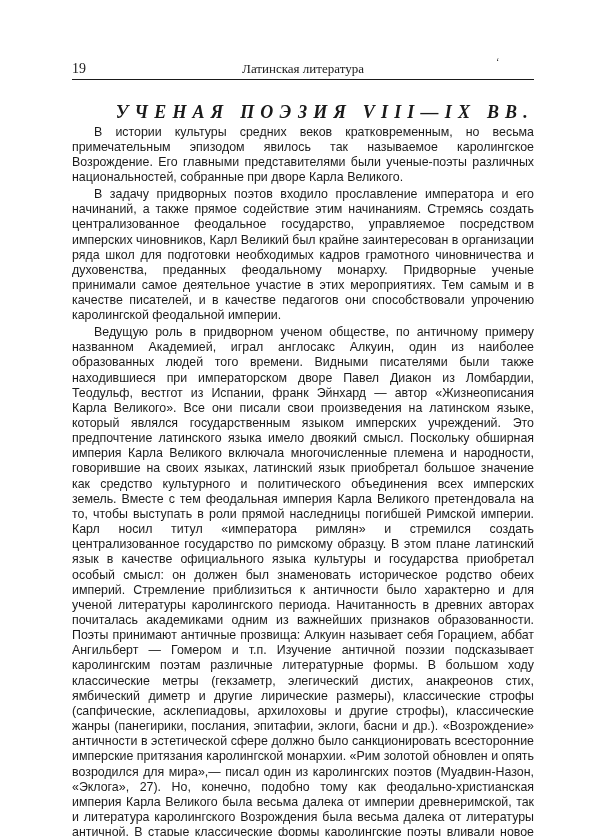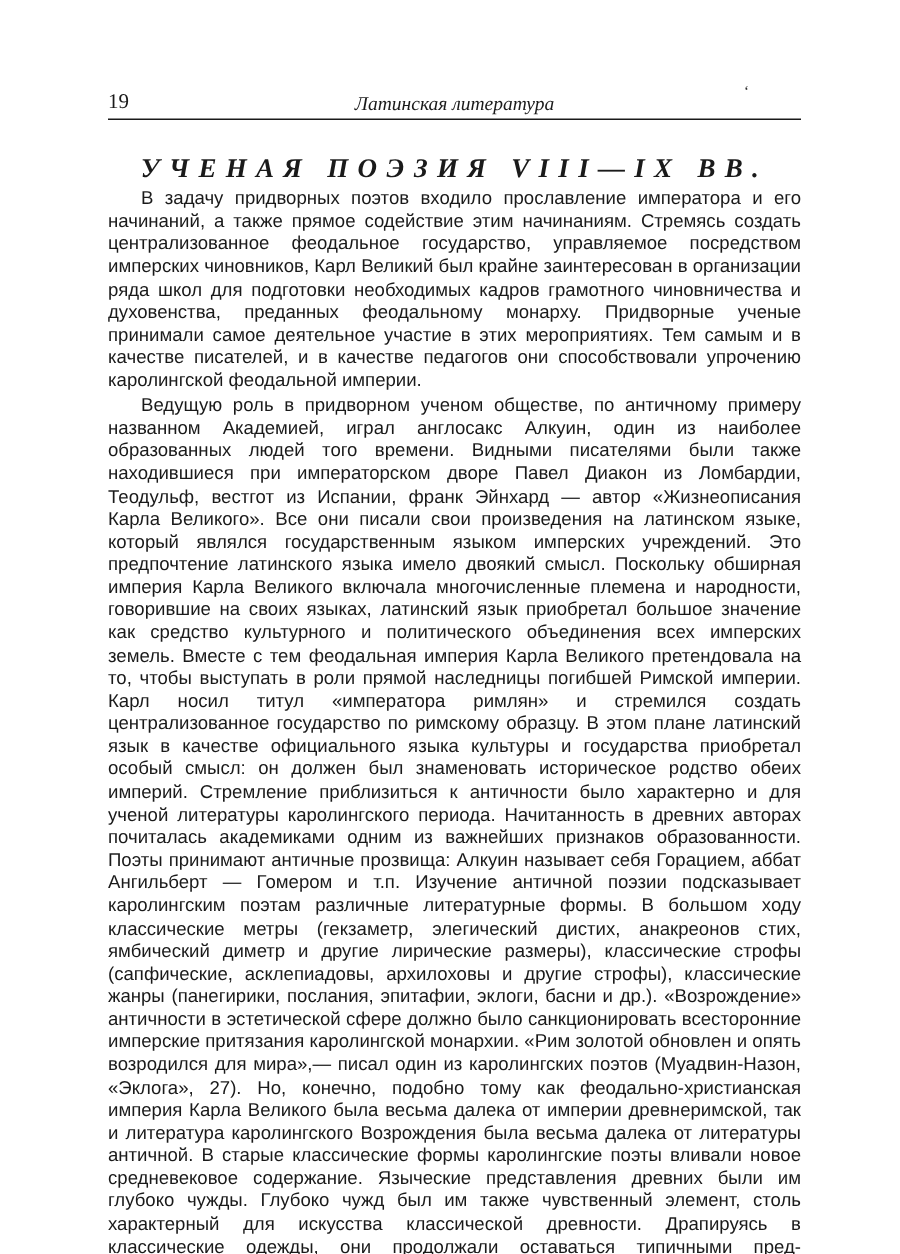--- a/index.html
+++ b/index.html
@@ -34,21 +34,20 @@
     top: 0;
     font-size: 14px;
     line-height: 18px;
   }
   .running-title {
     position: absolute;
     left: 0;
     width: 462px;
     top: 0;
     text-align: center;
-    font-style: italic;
     font-size: 13px;
     line-height: 18px;
   }
   .speck {
     position: absolute;
     left: 424px;
     top: -3px;
     font-size: 10px;
     line-height: 10px;
   }
@@ -58,21 +57,21 @@
     left: 0;
     width: 462px;
     height: 0;
     border-top: 1.3px solid #1a1a1a;
   }
   .chapter-title {
     position: absolute;
     top: 88px;
     left: 0;
     width: 462px;
-    text-align: center;
+    text-align: right;
     font-weight: bold;
     font-style: italic;
     font-size: 18px;
     line-height: 24px;
     letter-spacing: 6.2px;
     white-space: nowrap;
   }
   .body-text {
     position: absolute;
     top: 125px;
@@ -96,16 +95,17 @@
   <div class="running-head">
     <span class="page-number">19</span>
     <span class="running-title">Латинская литература</span>
     <span class="speck">‘</span>
   </div>
   <div class="rule"></div>
 
   <h1 class="chapter-title">УЧЕНАЯ ПОЭЗИЯ VIII—IX ВВ.</h1>
 
   <div class="body-text">
+    <p>В истории культуры средних веков кратковременным, но весьма примечательным эпизодом явилось так называемое каролингское Возрождение. Его главными представи­телями были ученые-поэты различных национальностей, собранные при дворе Карла Ве­ликого.</p>
     <p>В задачу придворных поэтов входило прославление императора и его начинаний, а также прямое содействие этим начинаниям. Стремясь создать централизованное фео­дальное государство, управляемое посредством имперских чиновников, Карл Великий был крайне заинтересован в организации ряда школ для подготовки необходимых кадров грамотного чиновничества и духовенства, преданных феодальному монарху. Придворные ученые принимали самое деятельное участие в этих мероприятиях. Тем самым и в качест­ве писателей, и в качестве педагогов они способствовали упрочению каролингской фео­дальной империи.</p>
     <p>Ведущую роль в придворном ученом обществе, по античному примеру названном Академией, играл англосакс Алкуин, один из наиболее образованных людей того времени. Видными писателями были также находившиеся при императорском дворе Павел Диакон из Ломбардии, Теодульф, вестгот из Испании, франк Эйнхард — автор «Жизнеописания Карла Великого». Все они писали свои произведения на латинском языке, который яв­лялся государственным языком имперских учреждений. Это предпочтение латинского языка имело двоякий смысл. Поскольку обширная империя Карла Великого включала многочисленные племена и народности, говорившие на своих языках, латинский язык приобретал большое значение как средство культурного и политического объединения всех имперских земель. Вместе с тем феодальная империя Карла Великого претендовала на то, чтобы выступать в роли прямой наследницы погибшей Римской империи. Карл но­сил титул «императора римлян» и стремился создать централизованное государство по римскому образцу. В этом плане латинский язык в качестве официального языка культуры и государства приобретал особый смысл: он должен был знаменовать историческое родст­во обеих империй. Стремление приблизиться к античности было характерно и для ученой литературы каролингского периода. Начитанность в древних авторах почиталась академи­ками одним из важнейших признаков образованности. Поэты принимают античные про­звища: Алкуин называет себя Горацием, аббат Ангильберт — Гомером и т.п. Изучение античной поэзии подсказывает каролингским поэтам различные литературные формы. В большом ходу классические метры (гекзаметр, элегический дистих, анакреонов стих, ямбический диметр и другие лирические размеры), классические строфы (сапфические, асклепиадовы, архилоховы и другие строфы), классические жанры (панегирики, посла­ния, эпитафии, эклоги, басни и др.). «Возрождение» античности в эстетической сфере должно было санкционировать всесторонние имперские притязания каролингской монар­хии. «Рим золотой обновлен и опять возродился для мира»,— писал один из каролинг­ских поэтов (Муадвин-Назон, «Эклога», 27). Но, конечно, подобно тому как феодаль­но-христианская империя Карла Великого была весьма далека от империи древнерим­ской, так и литература каролингского Возрождения была весьма далека от литературы античной. В старые классические формы каролингские поэты вливали новое средневеко­вое содержание. Языческие представления древних были им глубоко чужды. Глубоко чужд был им также чувственный элемент, столь характерный для искусства классической древ­ности. Драпируясь в классические одежды, они продолжали оставаться типичными пред­ставителями христианской средневековой культуры. Служитель муз был неотделим от</p>
   </div>
 </div>
 
 </body></html>

